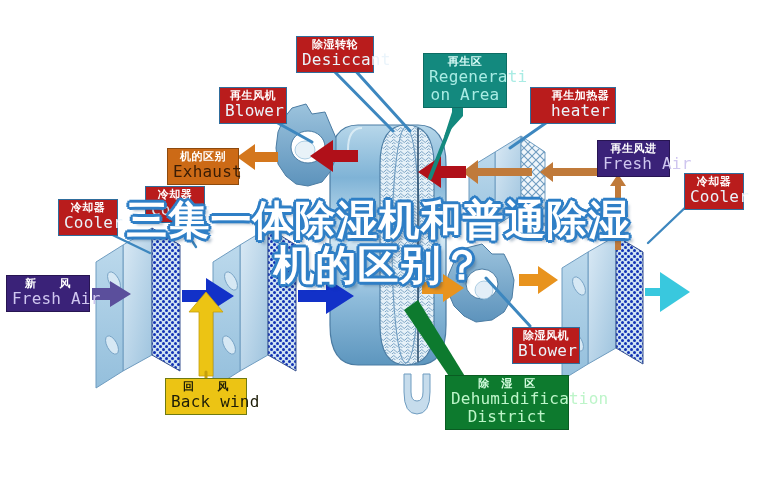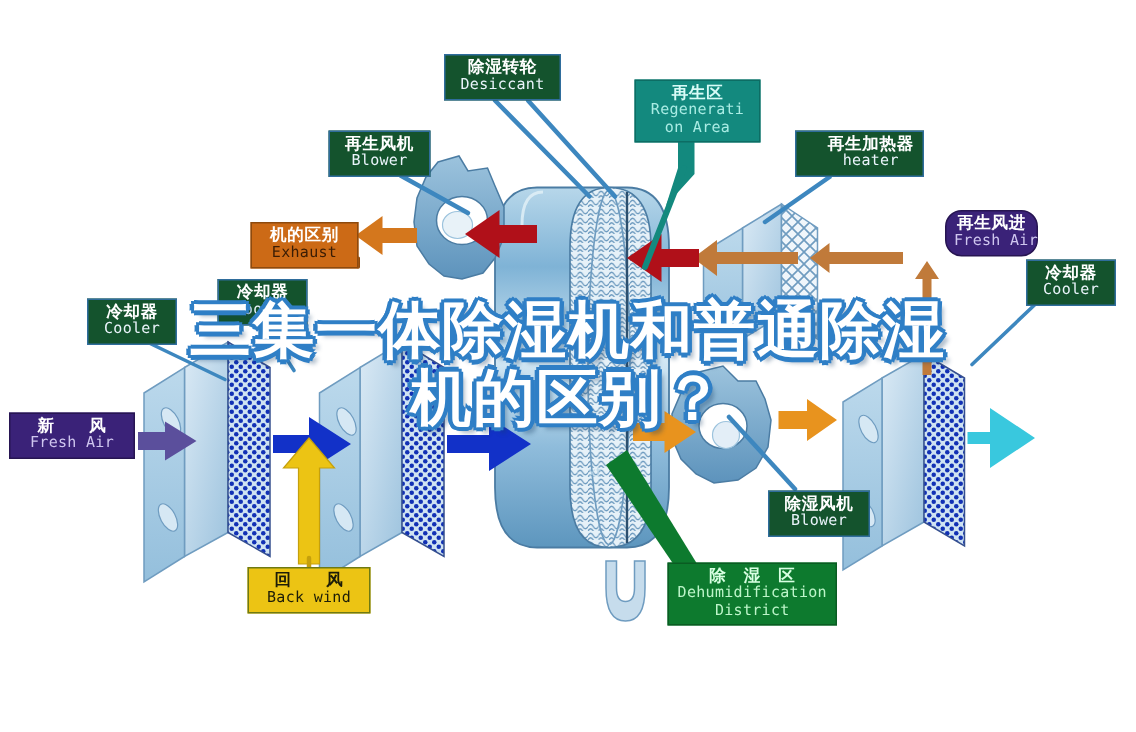--- a/index.html
+++ b/index.html
@@ -34,26 +34,26 @@
   .lbl .cn{
     display:block;
     font-family:"DejaVu Sans","Liberation Sans",sans-serif;
     font-weight:bold;
     font-size:11px;
     letter-spacing:0.5px;
   }
   .lbl .en{
     display:block;
     font-family:"DejaVu Sans Mono","Liberation Mono",monospace;
-    font-size:10px;
+    font-size:16px;
     letter-spacing:0.2px;
   }
   
   .lbl.blue{
-    background:#14532d;
+    background:#b91c1c;
     border:1px solid #2f6d9c;
     color:#ffffff;
   }
   .lbl.blue .cn{color:#ffffff;}
   .lbl.blue .en{color:#eaf4fb;}
   
   .lbl.teal{
     background:#13897e;
     border:1px solid #0d6d64;
     color:#b9f3ee;
@@ -349,21 +349,21 @@
   <div class="lbl blue" style="left:530px; top:87px; width:86px;padding-left:20px;">
     <span class="cn">再生加热器</span>
     <span class="en">heater</span>
   </div>
 
   <div class="lbl orange" style="left:167px; top:148px; width:72px;">
     <span class="cn">机的区别</span>
     <span class="en">Exhaust</span>
   </div>
 
-  <div class="lbl purple" style="left:630px; top:140px; width:62px;border-radius:11px;">
+  <div class="lbl purple" style="left:597px; top:140px; width:73px;">
     <span class="cn">再生风进</span>
     <span class="en">Fresh Air</span>
   </div>
 
   <div class="lbl blue" style="left:684px; top:173px; width:60px;">
     <span class="cn">冷却器</span>
     <span class="en">Cooler</span>
   </div>
 
   <div class="lbl blue" style="left:145px; top:186px; width:60px;">
@@ -385,21 +385,21 @@
   <div class="lbl blue" style="left:512px; top:327px; width:68px;">
     <span class="cn">除湿风机</span>
     <span class="en">Blower</span>
   </div>
 
   <div class="lbl yellow" style="left:165px; top:378px; width:82px;">
     <span class="cn">回　　风</span>
     <span class="en">Back wind</span>
   </div>
 
-  <div class="lbl green" style="left:445px; top:375px; width:113px;">
+  <div class="lbl green" style="left:445px; top:375px; width:124px;">
     <span class="cn">除　湿　区</span>
     <span class="en">Dehumidification</span>
     <span class="en">District</span>
   </div>
 
   <div id="overlay-title">
     <span class="ln">三集一体除湿机和普通除湿</span>
     <span class="ln">机的区别？</span>
   </div>
 

